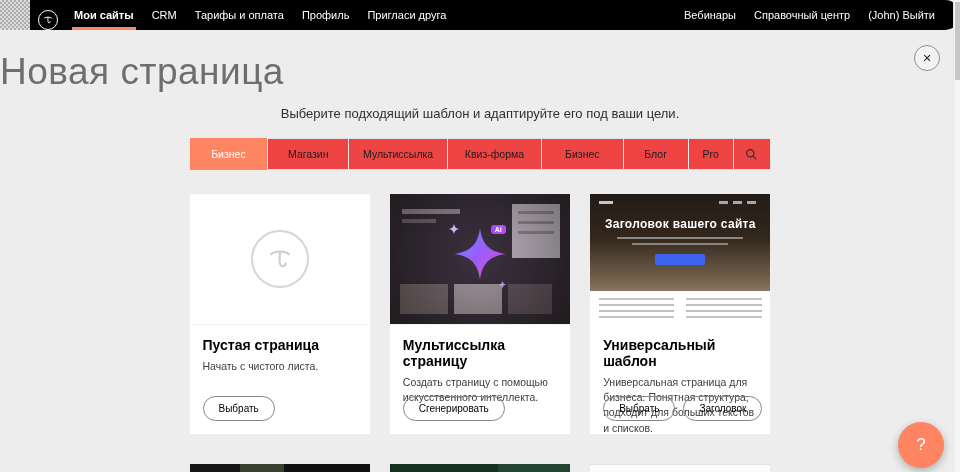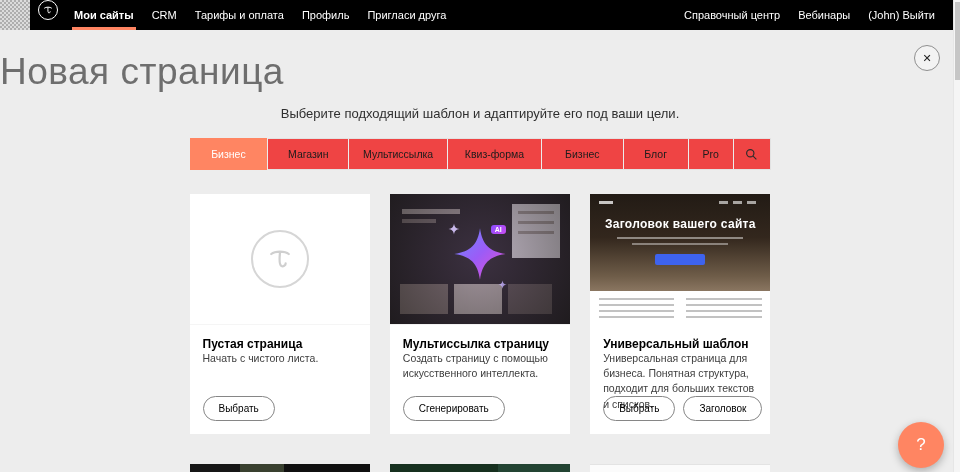--- a/index.html
+++ b/index.html
@@ -10,22 +10,22 @@
   html,body{width:960px;height:472px;overflow:hidden;}
   body{
     font-family:"Liberation Sans","DejaVu Sans",sans-serif;
     background:var(--page-bg);
     position:relative;
     color:#000;
   }
 
   
   .navbar{
-    height:30px;background:#000;display:flex;align-items:flex-start;
-    color:#fff;font-size:11px;position:relative;z-index:2;
+    height:30px;background:#000;display:flex;align-items:flex-end;
+    color:#fff;font-size:11px;position:relative;z-index:2;border-radius:15px;
   }
   .corner-texture{
     width:30px;height:30px;flex:0 0 30px;
     background:repeating-conic-gradient(#aeaeae 0% 25%,#dcdcdc 0% 50%);
     background-size:4px 4px;
   }
   .logo{
     width:20px;height:20px;border:1.6px solid #fff;border-radius:50%;
     margin:0 7px 0 8px;display:flex;align-items:center;justify-content:center;
     flex:0 0 auto;cursor:pointer;
@@ -75,21 +75,21 @@
   .tab.active{background:var(--accent);color:#fff;margin:-1px 0 -1px -1px;height:32px;}
 
   
   .cards{width:581px;margin:24px auto 0;display:flex;gap:20px;}
   .card{
     flex:1;background:#fff;height:240px;position:relative;overflow:hidden;
     cursor:pointer;
   }
   .preview{height:131px;position:relative;overflow:hidden;border-bottom:1px solid #f2f2f2;}
   .card-body{padding:12px 13px 0;}
-  .card-title{font-size:12px;font-weight:bold;}
+  .card-title{font-size:14px;font-weight:bold;margin-bottom:6px;}
   .card-desc{font-size:10.5px;line-height:1.45;color:#3d3d3d;}
   .card-actions{position:absolute;left:13px;bottom:13px;display:flex;gap:8px;margin-top:42px;}
   .btn-outline{
     border:1px solid #868686;border-radius:13px;background:transparent;
     padding:6px 15px;font-size:10px;color:#000;cursor:pointer;
     font-family:inherit;white-space:nowrap;
   }
 
   
   .preview-blank{display:flex;align-items:center;justify-content:center;border-bottom:1px solid #f5f5f5;}
@@ -175,22 +175,22 @@
     </svg>
   </div>
   <nav class="nav-left">
     <a class="nav-item active">Мои сайты</a>
     <a class="nav-item">CRM</a>
     <a class="nav-item">Тарифы и оплата</a>
     <a class="nav-item">Профиль</a>
     <a class="nav-item">Пригласи друга</a>
   </nav>
   <nav class="nav-right">
+    <a class="nav-item">Вебинары</a>
     <a class="nav-item">Справочный центр</a>
-    <a class="nav-item">Вебинары</a>
     <a class="nav-item">(John) Выйти</a>
   </nav>
 </header>
 
 <div class="scrollbar">
   <div class="scrollbar-thumb"></div>
 </div>
 
 <button class="close-btn">✕</button>
 

